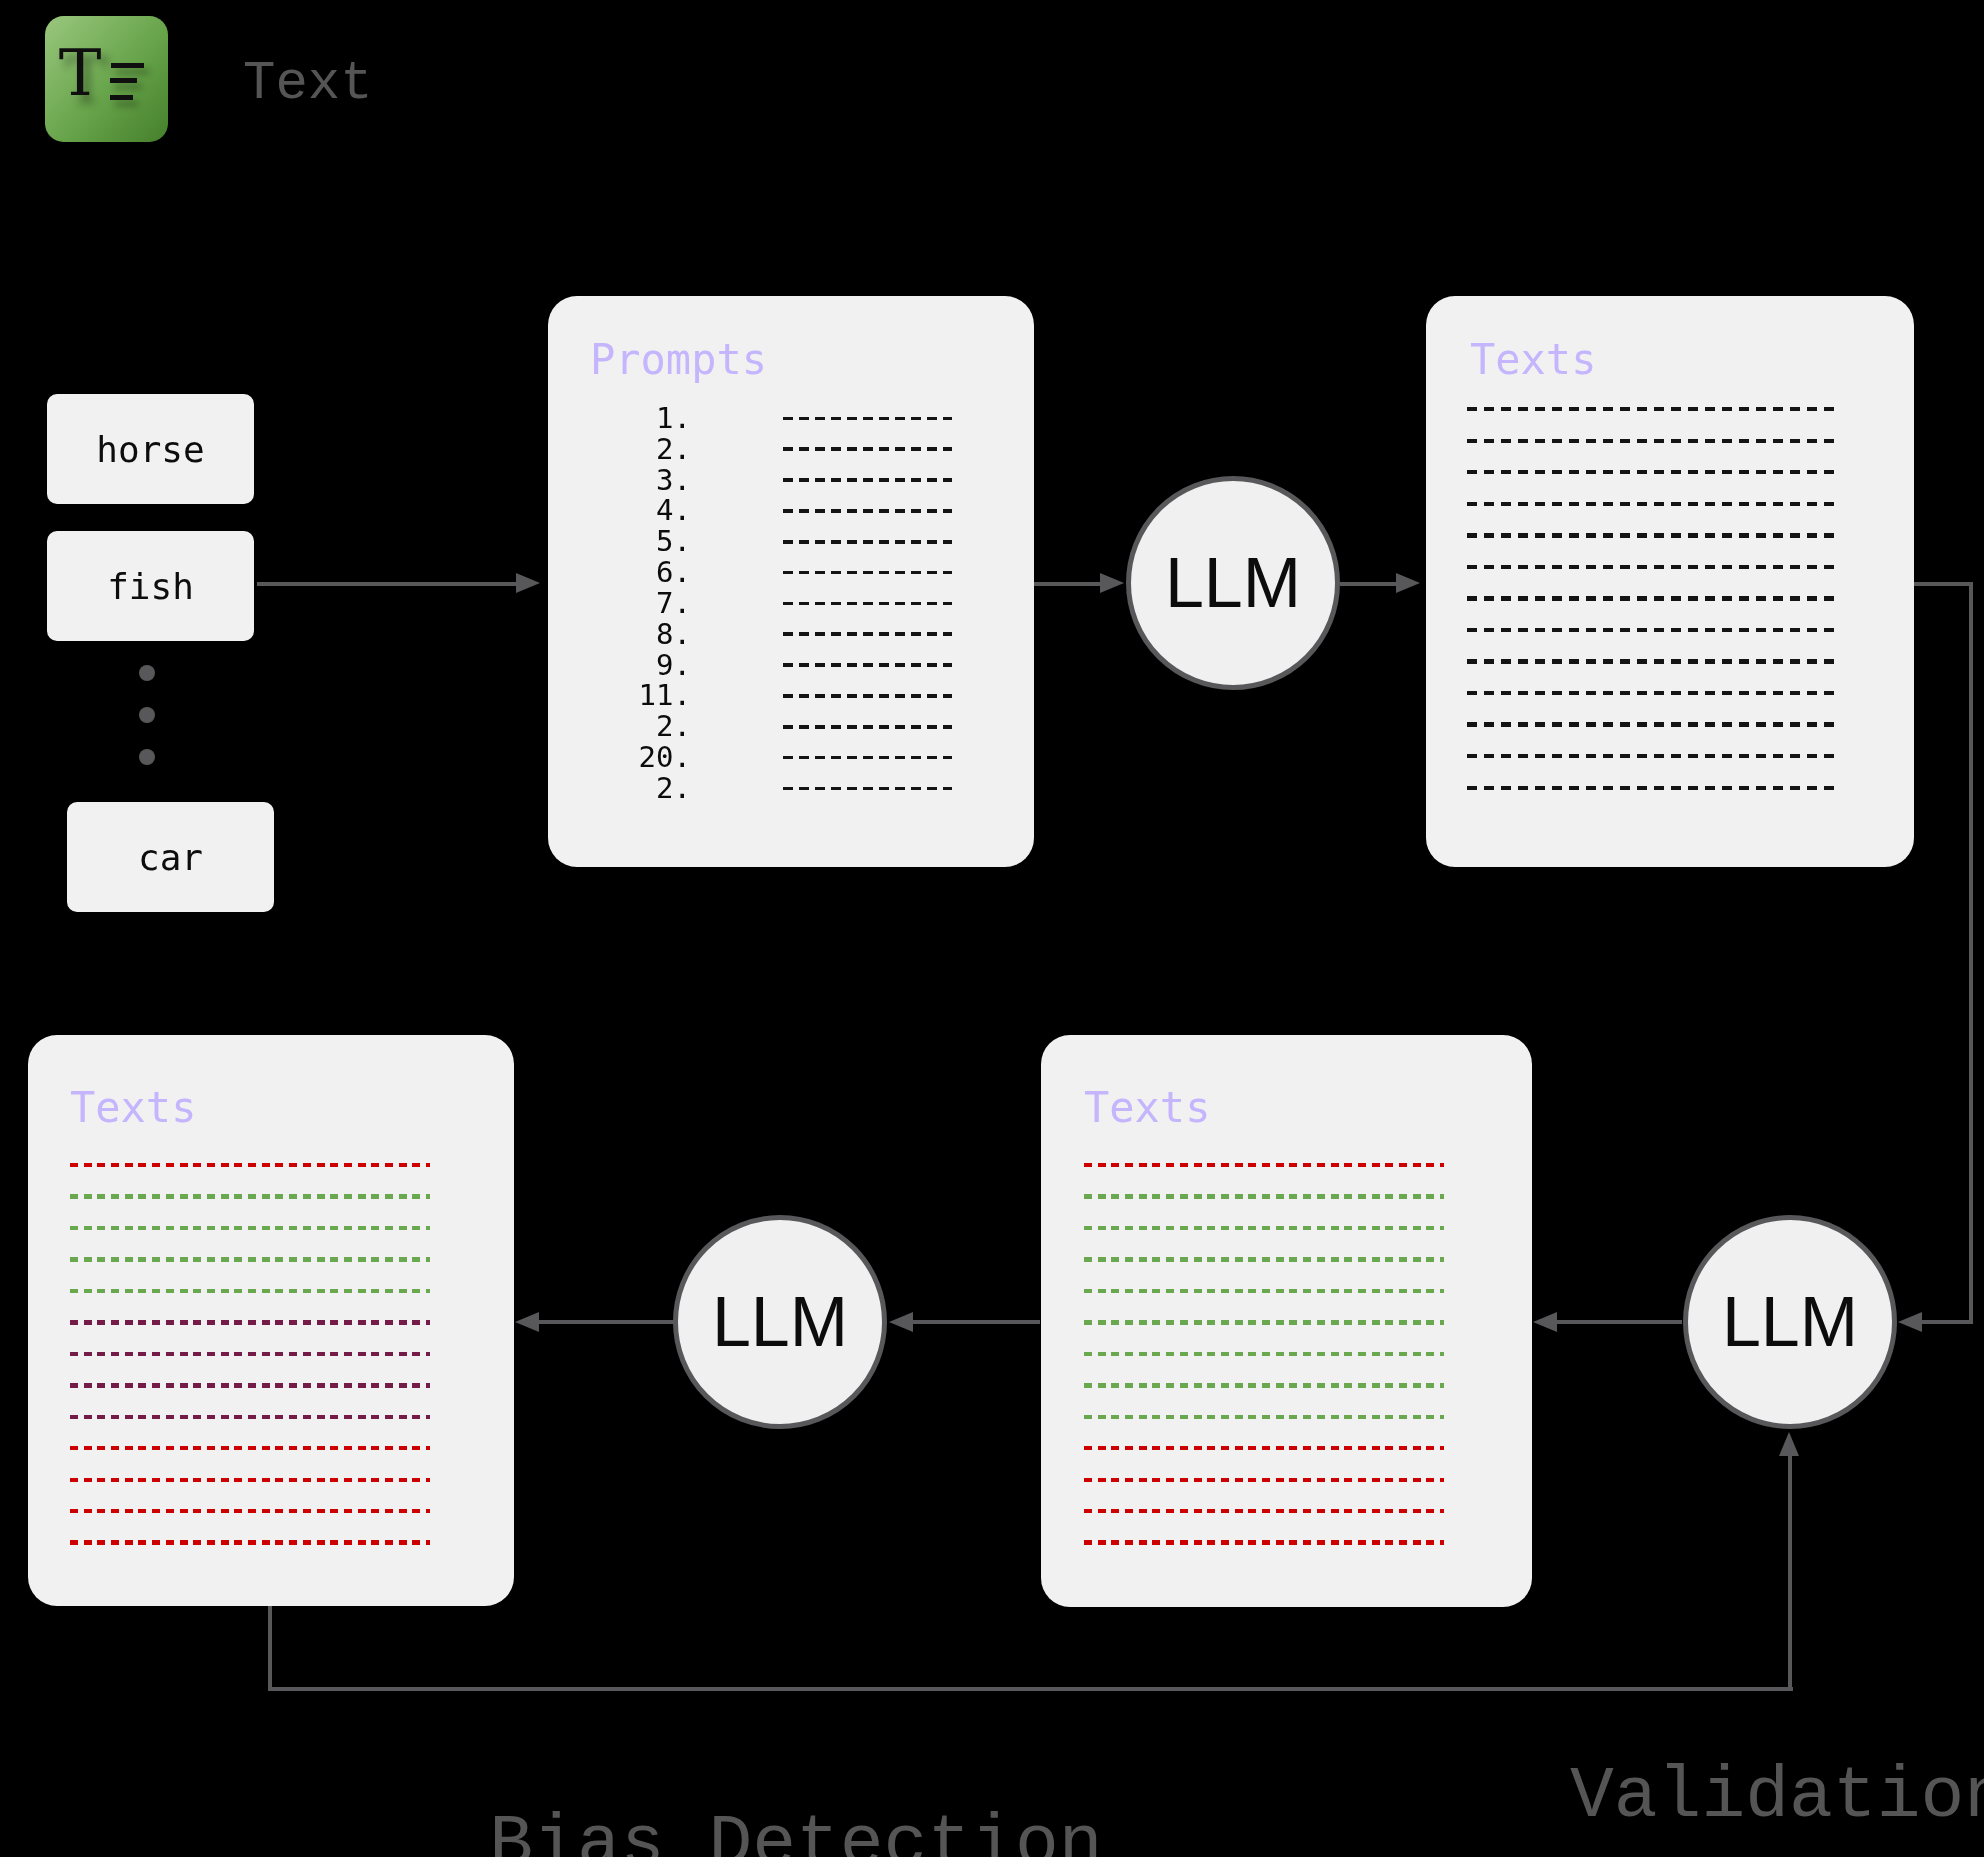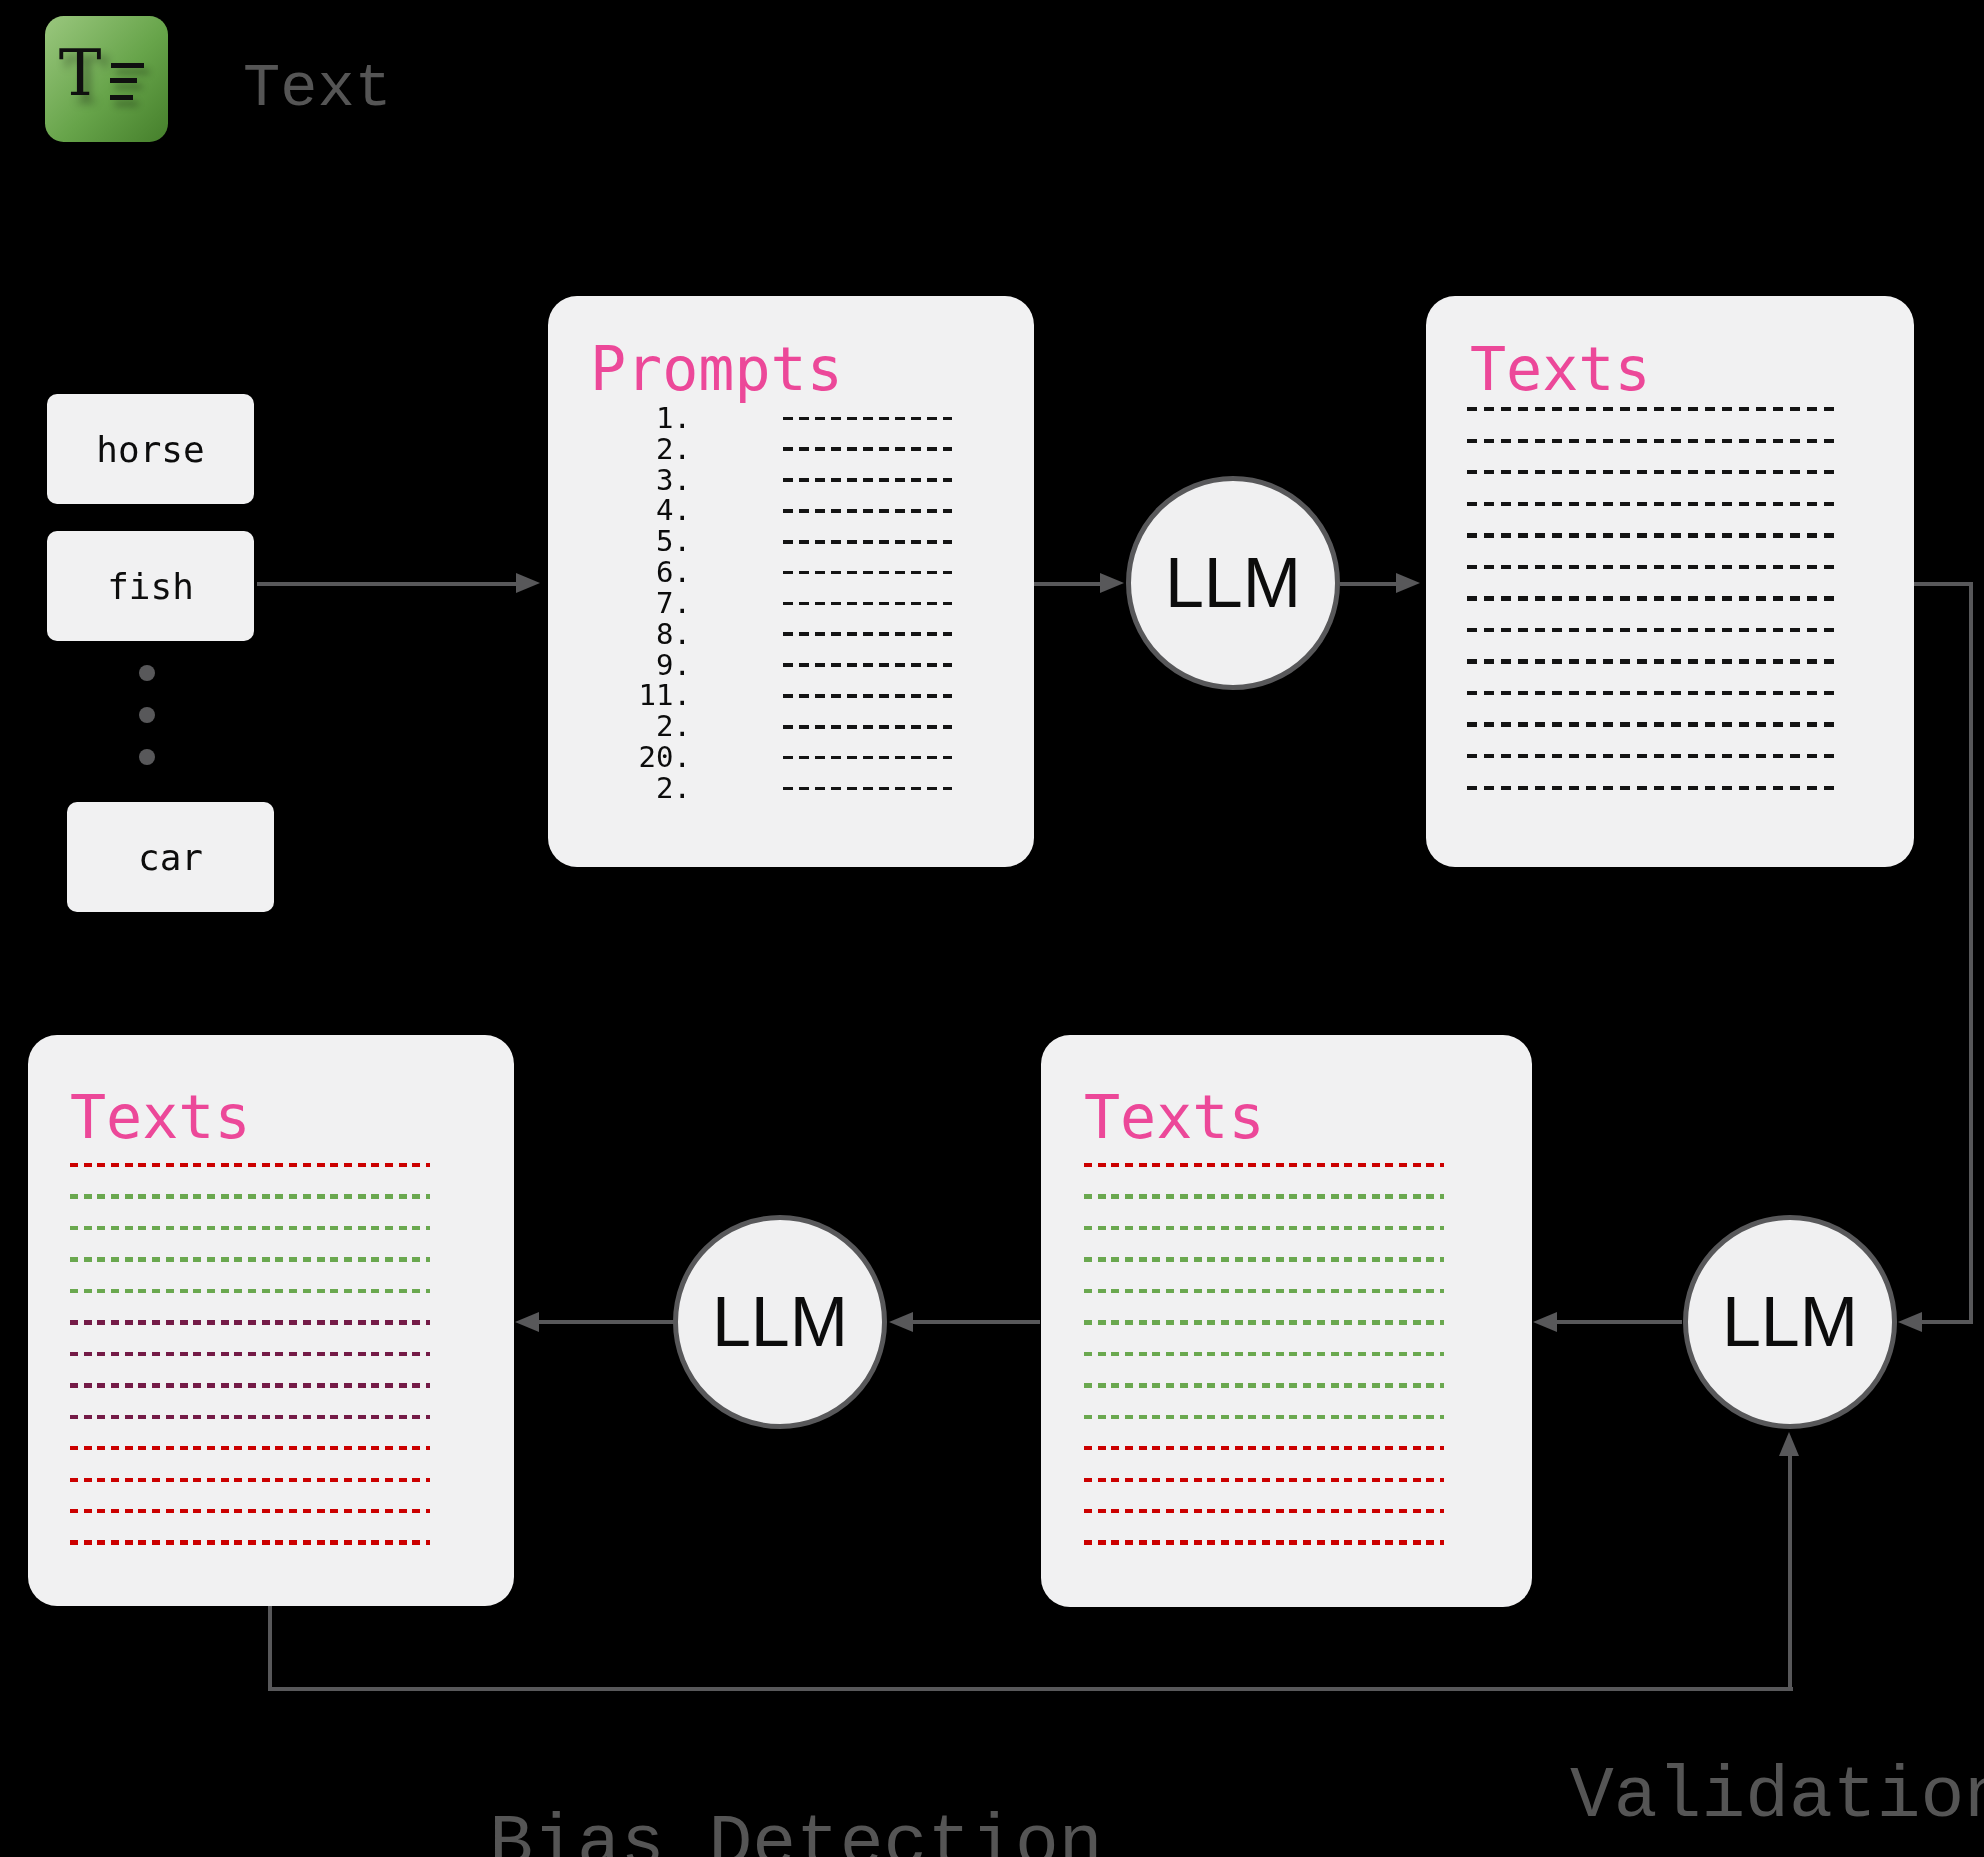--- a/index.html
+++ b/index.html
@@ -24,21 +24,21 @@
         border-bottom:24px solid var(--line-gray);}
   .dot{position:absolute;width:16px;height:16px;border-radius:50%;background:var(--line-gray);}
 
   
   .glabel{
     position:absolute;
     font-family:"Liberation Mono", monospace;
     color:var(--label-gray);
     font-size:73px;line-height:1.12;white-space:nowrap;
   }
-  #lbl-text{left:243px;top:54px;font-size:62px;}
+  #lbl-text{left:243px;top:54px;font-size:54px;}
   #lbl-generation{left:825px;top:97px;width:810px;text-align:center;}
   #lbl-bias{left:438px;top:1804px;width:716px;text-align:center;}
   #lbl-validation{left:1570px;top:1756px;}
 
   
   .icon{
     position:absolute;left:45px;top:15.6px;width:123px;height:126px;border-radius:18.7px;
     background:linear-gradient(133deg, var(--icon-green-light) 0%, #67a44a 55%, var(--icon-green-dark) 100%);
   }
   .icon-t{
@@ -61,21 +61,21 @@
   #wb-horse{left:47px;top:394px;}
   #wb-fish{left:47px;top:531px;}
   #wb-car{left:47px;top:802px;margin-left:20px;}
 
   
   .docbox{position:absolute;background:var(--panel);border-radius:29px;}
   #box-prompts{left:548px;top:296px;width:486px;height:571px;}
   #box-texts-gen{left:1426px;top:296px;width:488px;height:571px;}
   #box-texts-bias{left:28px;top:1035px;width:486px;height:571px;}
   #box-texts-val{left:1041px;top:1035px;width:491px;height:572px;}
-  .doctitle{position:absolute;font-size:60px;line-height:1;color:#ec4899;}
+  .doctitle{position:absolute;font-size:42px;line-height:1;color:#c4b5fd;}
   #ttl-prompts{left:590px;top:339px;}
   #ttl-texts-gen{left:1470px;top:339px;}
   #ttl-texts-bias{left:70px;top:1087px;}
   #ttl-texts-val{left:1084px;top:1087px;}
 
   .linestack{position:absolute;display:flex;flex-direction:column;justify-content:space-between;}
   #lines-gen{left:1467px;top:407px;width:374px;height:383px;}
   #lines-bias{left:70px;top:1163px;width:360px;height:382px;}
   #lines-val{left:1084px;top:1163px;width:360px;height:382px;}
   .dashline{height:4.4px;width:100%;}

